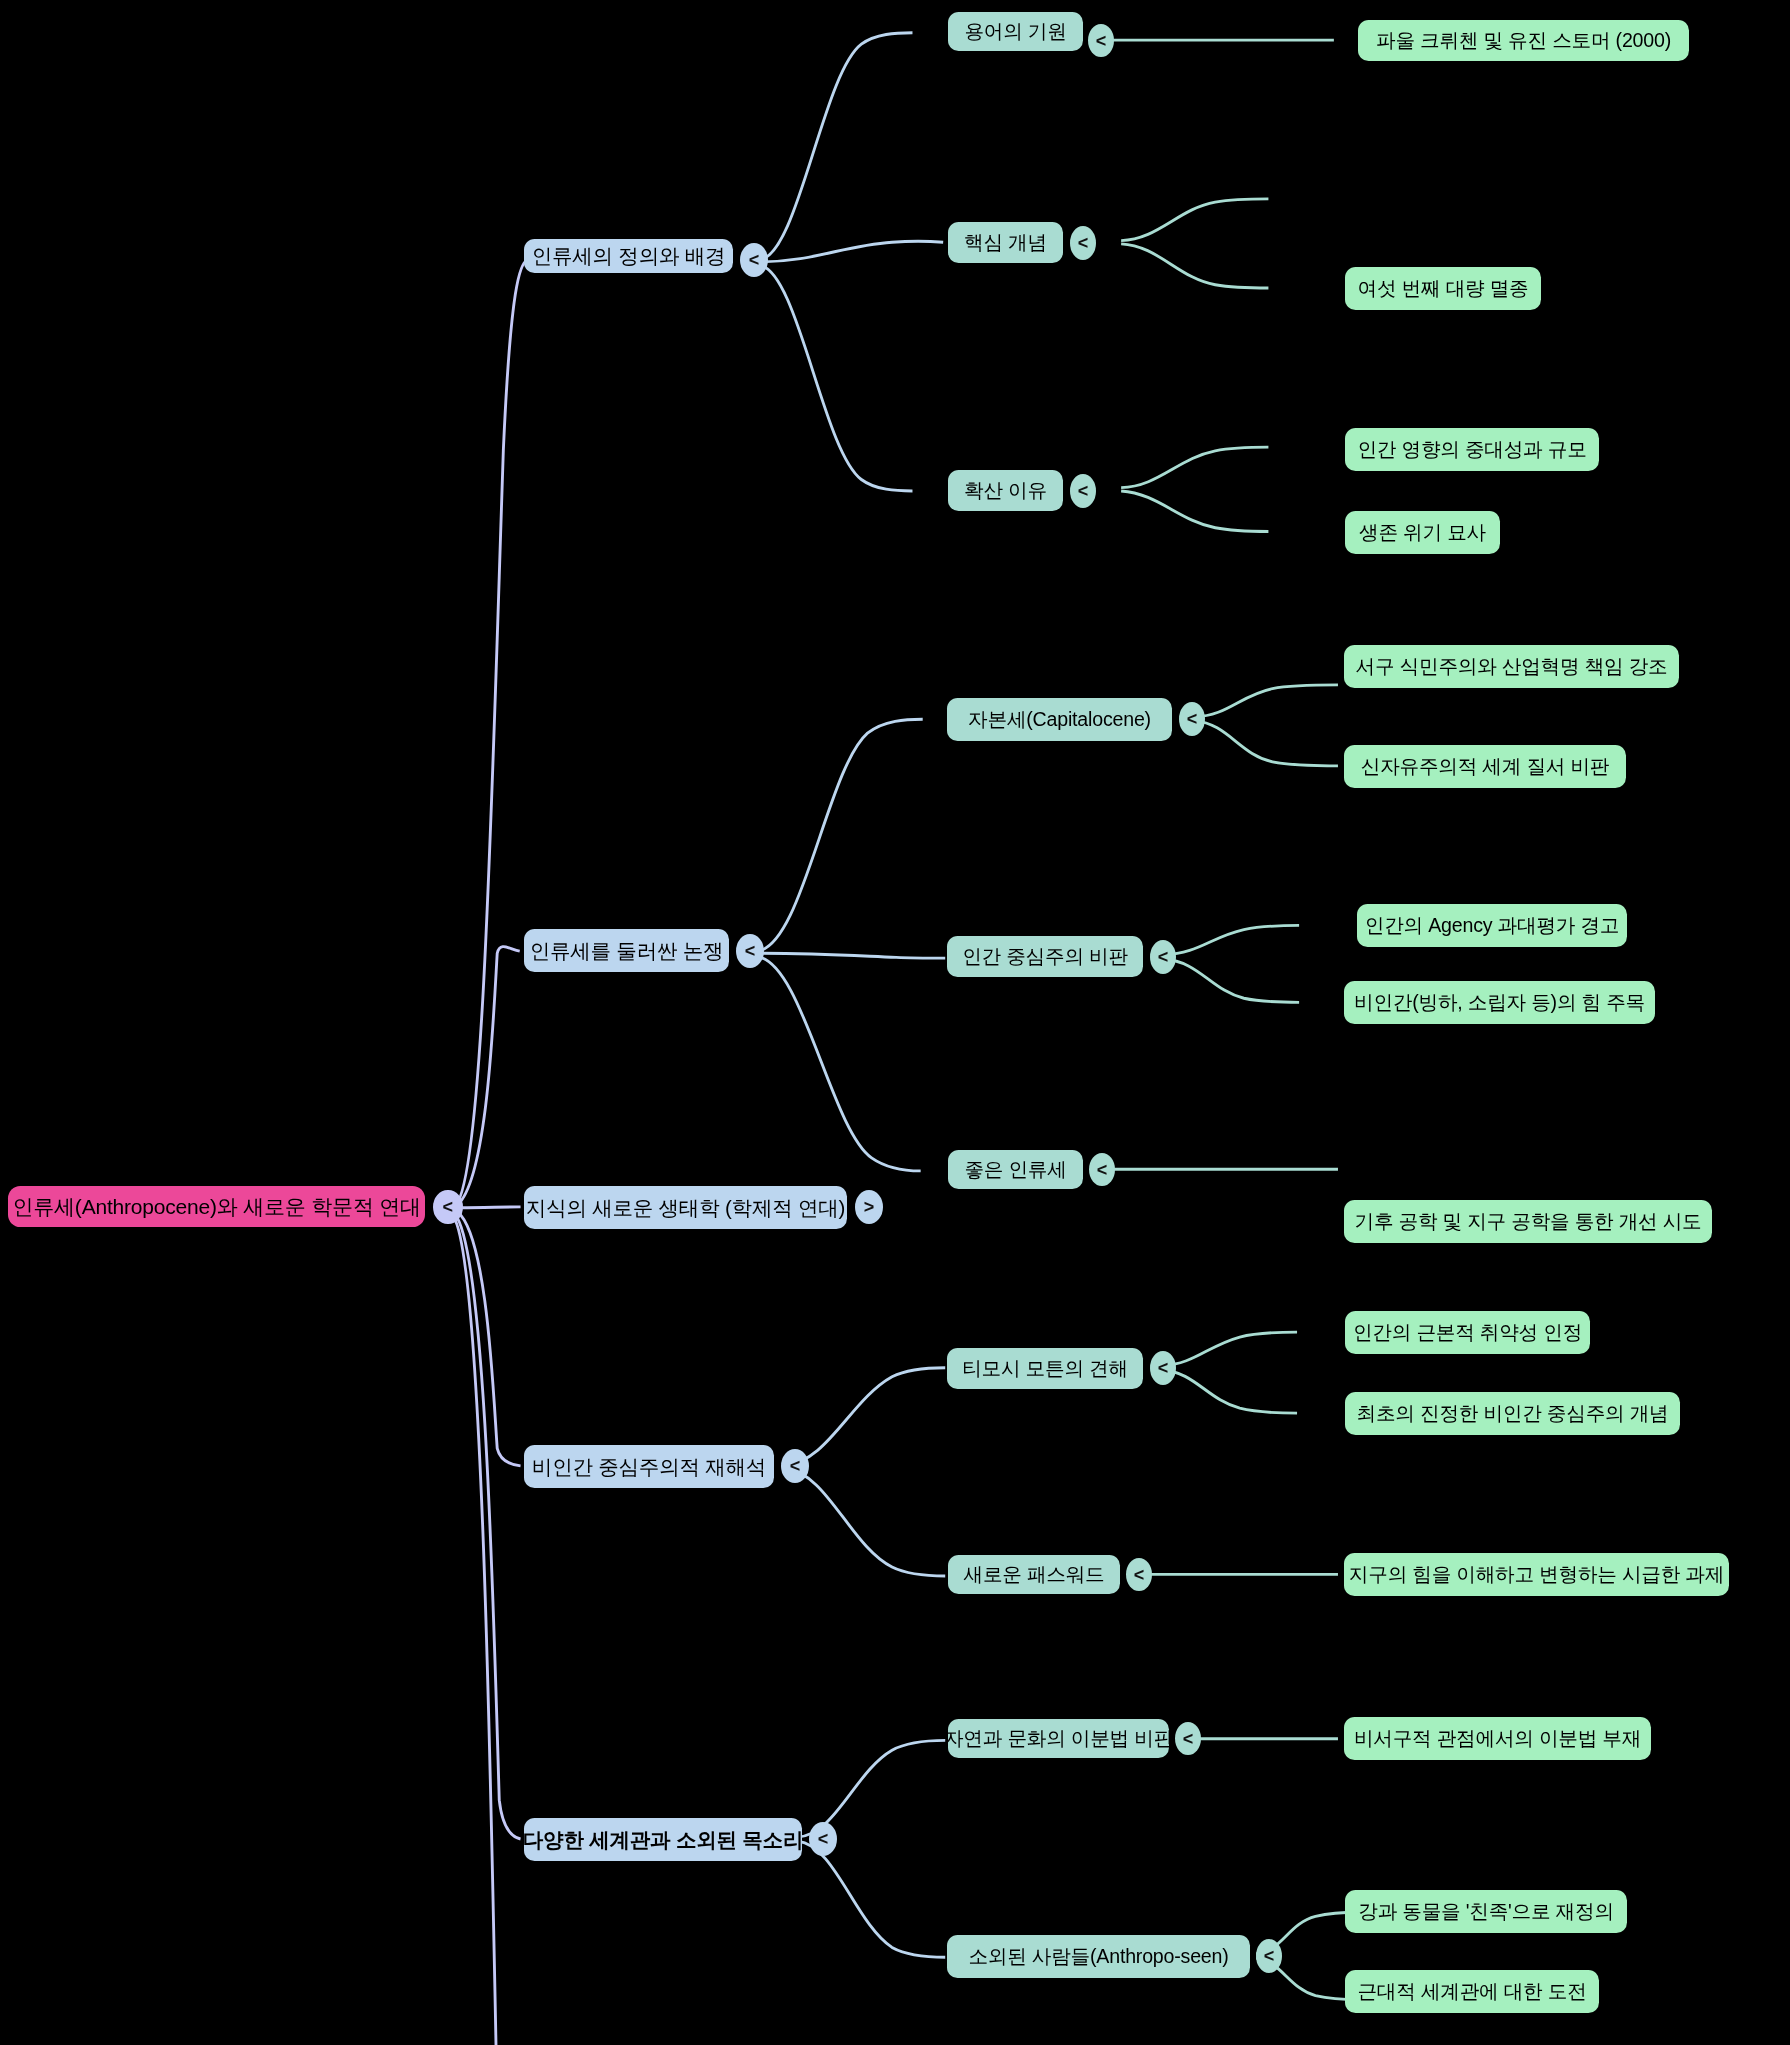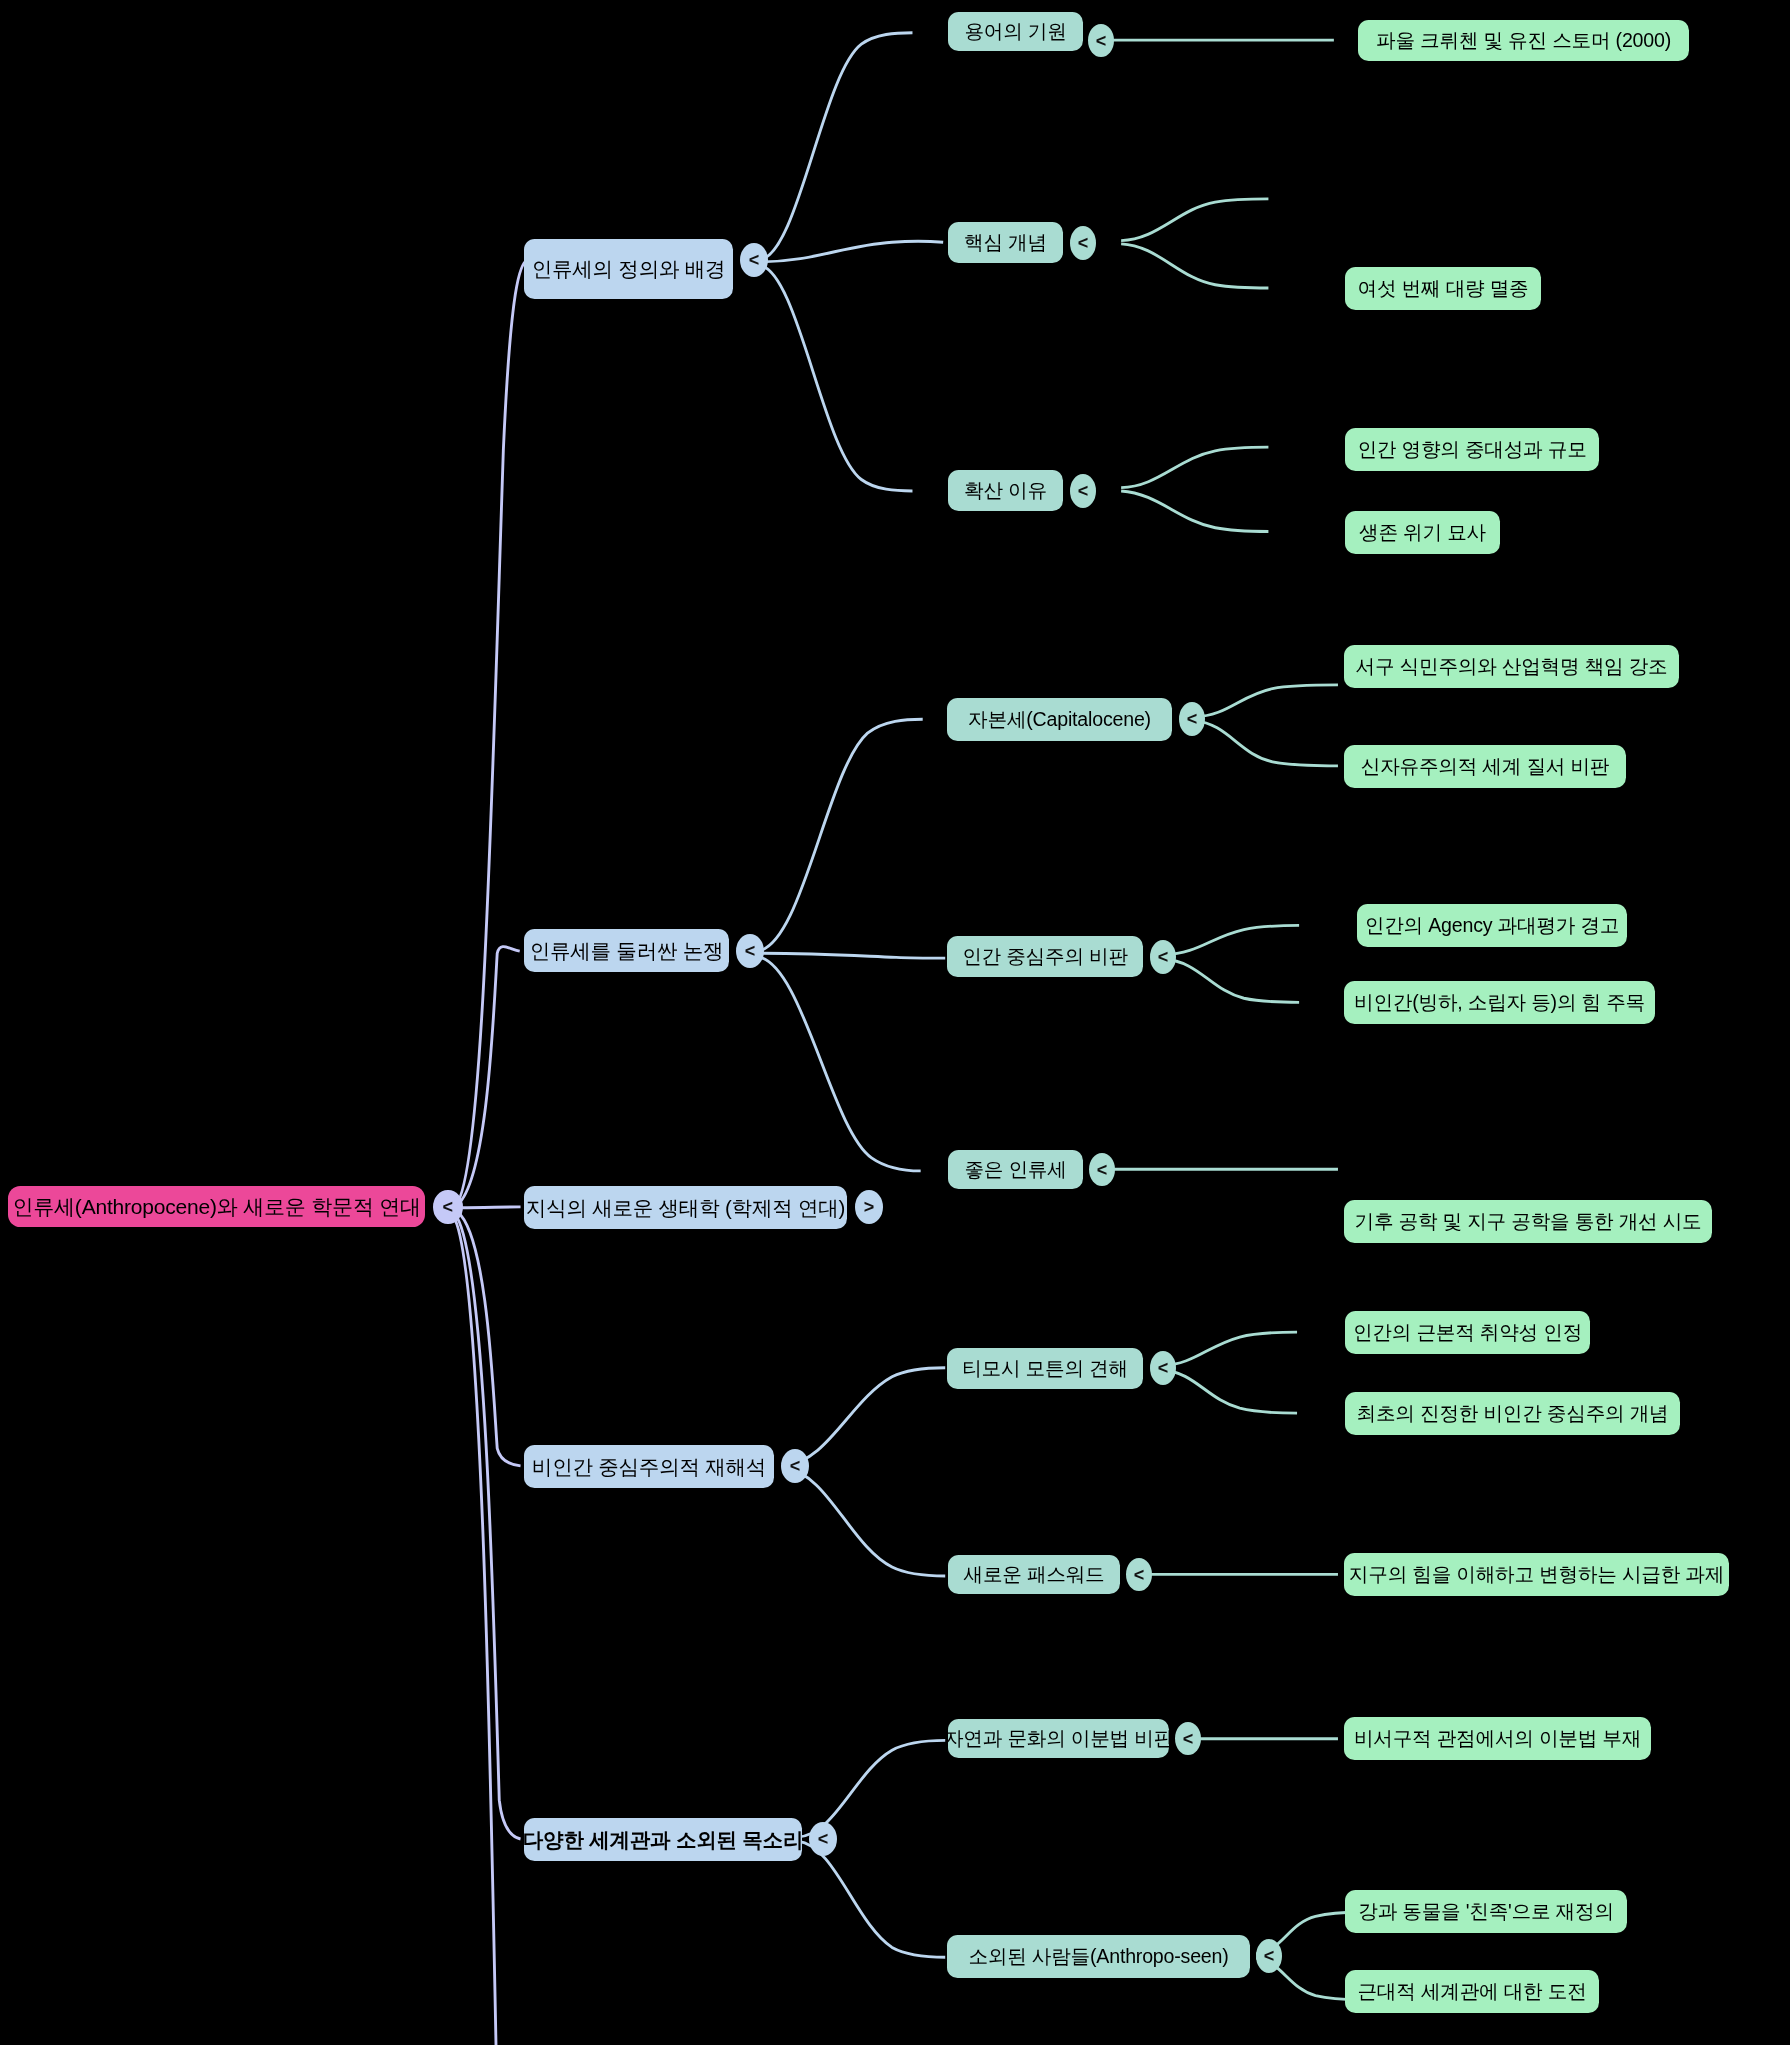--- a/index.html
+++ b/index.html
@@ -105,21 +105,21 @@
     </g>
   </svg>
 
   <div class="node root" style="left:8.2px;top:1186px;width:417px;height:41px;">
     <span>인류세(Anthropocene)와 새로운 학문적 연대</span>
   </div>
   <div class="badge root-b" style="left:433px;top:1190px;width:29.5px;height:34px;">
     <span>&lt;</span>
   </div>
 
-  <div class="node l1" style="left:524px;top:239px;width:209px;height:60px;">
+  <div class="node l1" style="left:524px;top:239px;width:209px;height:34px;">
     <span>인류세의 정의와 배경</span>
   </div>
   <div class="badge l1-b" style="left:740px;top:243px;width:28px;height:34px;">
     <span>&lt;</span>
   </div>
 
   <div class="node l2" style="left:948px;top:12.3px;width:135px;height:39px;">
     <span>용어의 기원</span>
   </div>
   <div class="badge l2-b" style="left:1088px;top:24px;width:26px;height:33px;">

